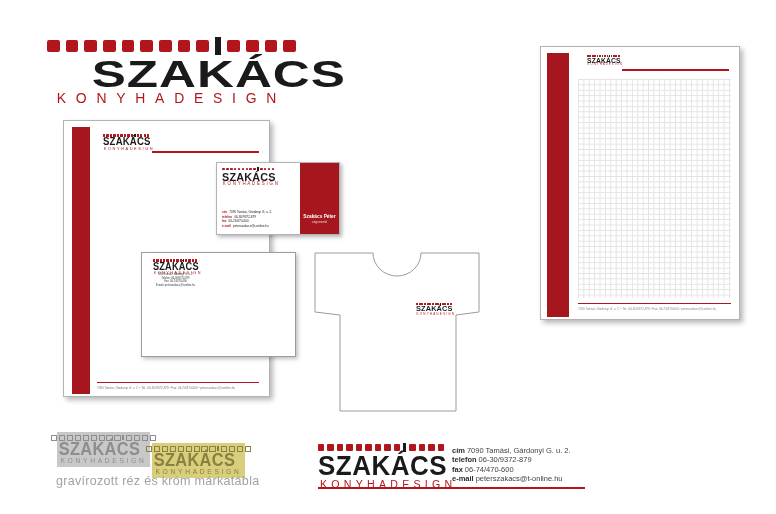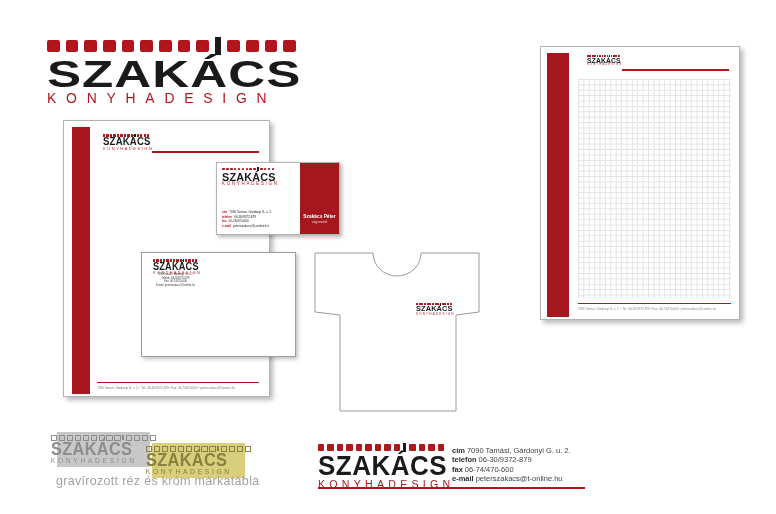--- a/index.html
+++ b/index.html
@@ -1,20 +1,20 @@
 <!DOCTYPE html>
 <html style="--red: #b2161c; --dred: #a5161f; --ink: #1a1a1a; --chrome-bg: #c8c8c8; --chrome-fg: #8d8d8d; --brass-bg: #d8ce7c; --brass-fg: #8b8040;"><head>
 <meta charset="utf-8">
 <style>
   html,body{margin:0;padding:0;background:#fff;}
   #board{position:relative;width:776px;height:514px;background:#fff;overflow:hidden;
          font-family:"Liberation Sans",sans-serif;}
 
   
-  .logo{position:absolute;line-height:1;
+  .logo{position:absolute;line-height:1;text-align:center;
         --nfs:3.4em;--nsx:0.92;--tfs:1.28em;--tls:0.4em;}
   .logo--wide{--nfs:2.26em;--nsx:1.38;--tfs:0.85em;--tls:0.7em;}
   .logo .sqrow{display:flex;align-items:center;gap:0.36em;height:1.1em;margin-bottom:0.28em;}
   .logo .sq{width:0.78em;height:0.78em;background:var(--red);border-radius:0.12em;flex:none;}
   .logo .sqbar{width:0.38em;height:1.1em;background:var(--ink);flex:none;}
   .logo .name{display:block;font-weight:700;color:var(--ink);white-space:nowrap;
               font-size:var(--nfs);line-height:0.8;letter-spacing:0.02em;
               transform:scaleX(var(--nsx));transform-origin:0 0;}
   .logo .tagline{display:block;font-weight:400;color:var(--red);white-space:nowrap;
               font-size:var(--tfs);letter-spacing:var(--tls);margin-top:0.22em;}

